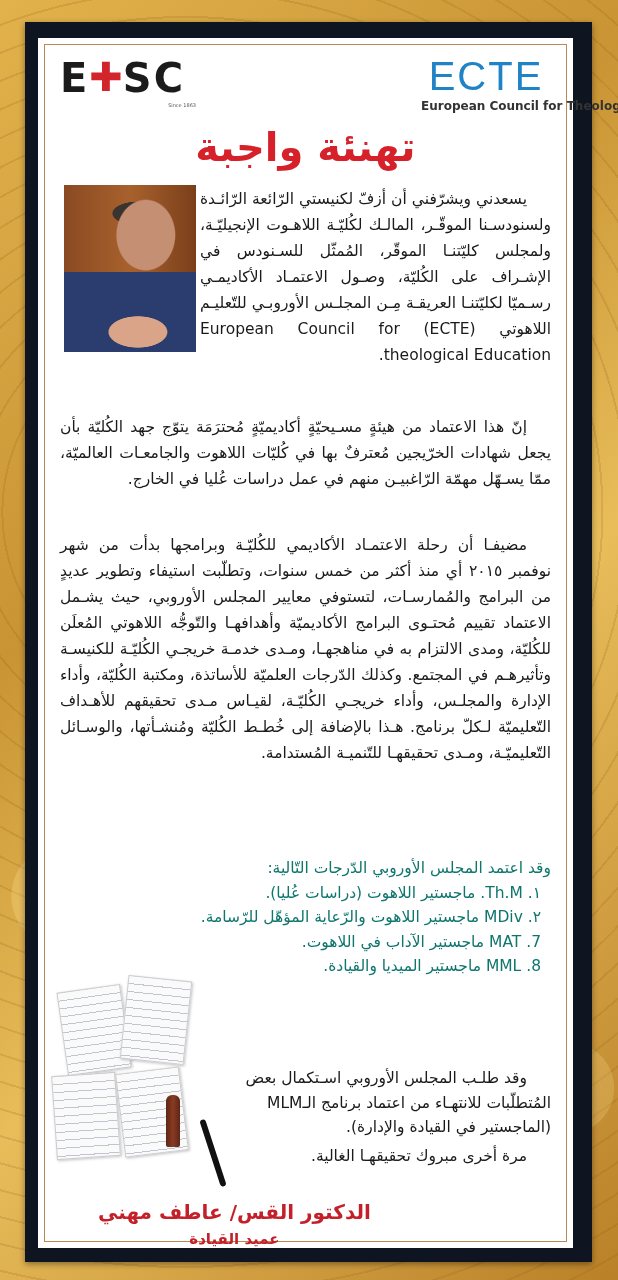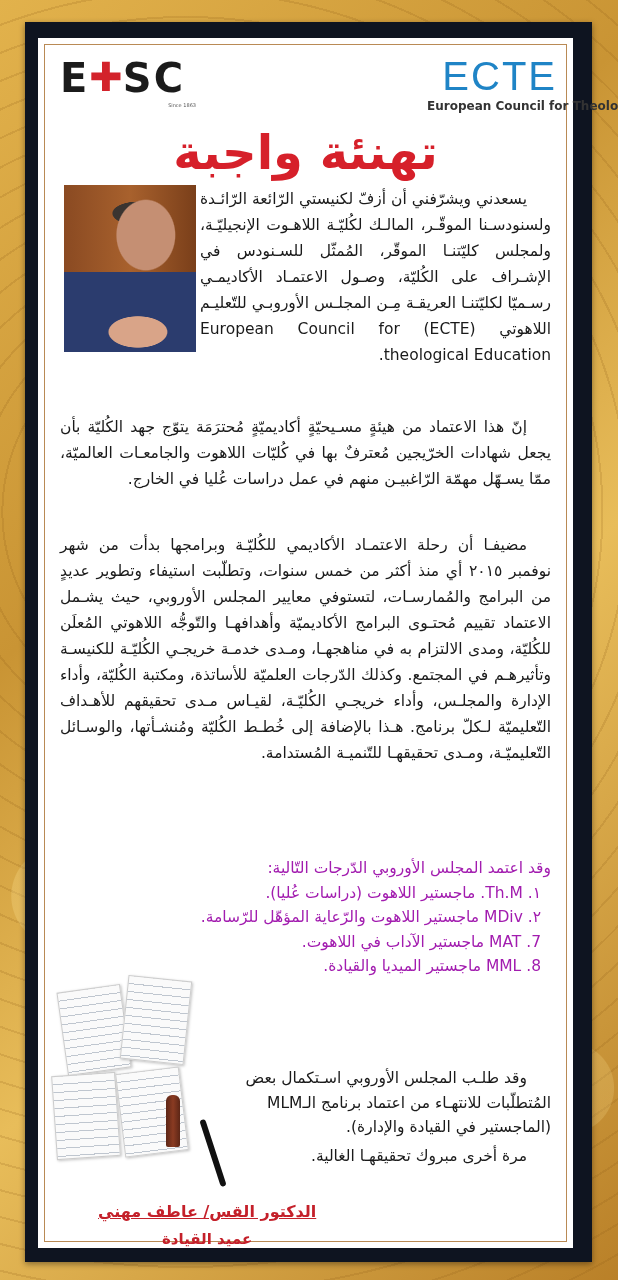--- a/index.html
+++ b/index.html
@@ -27,61 +27,61 @@
       border:1.5px solid #b98a55;
     }
     .logo-esc {
       position:absolute; left:22px; top:16px; width:140px; height:46px;
       display:flex; align-items:flex-end; font-family:"DejaVu Sans", sans-serif;
     }
     .logo-esc .letters { font-size:40px; font-weight:bold; color:#1b1b1b; letter-spacing:2px; line-height:44px; }
     .logo-esc .cross { color:#d3232b; font-size:40px; font-weight:bold; }
     .logo-esc .since { position:absolute; right:4px; bottom:-8px; font-size:5px; color:#555; }
     .logo-ecte {
-      position:absolute; right:16px; top:18px; width:130px; text-align:right;
+      position:absolute; right:22px; top:18px; width:130px; text-align:center;
     }
     .logo-ecte .mark { font-family:"Liberation Sans", sans-serif; font-size:40px; color:#1f84c6; letter-spacing:2px; line-height:40px; }
     .logo-ecte .sub { font-size:12px; color:#333; font-weight:bold; margin-top:3px; white-space:nowrap; }
     .title {
       position:absolute; left:0; right:0; top:86px; text-align:center;
-      font-size:48px; font-weight:bold; color:#d6202a; direction:rtl;
+      font-size:40px; font-weight:bold; color:#d6202a; direction:rtl;
     }
     .photo {
       position:absolute; left:26px; top:147px; width:132px; height:167px;
       background:
         radial-gradient(ellipse 30px 36px at 62% 30%, #c58f73 0 96%, transparent 100%),
         radial-gradient(ellipse 26px 12px at 56% 17%, #3a3430 0 96%, transparent 100%),
         radial-gradient(ellipse 30px 16px at 56% 88%, #d9a488 0 96%, transparent 100%),
         linear-gradient(180deg, transparent 0 52%, #2b3c6e 52% 100%),
         linear-gradient(90deg, #8a4a22 0%, #a8612d 50%, #7a3f1a 100%);
     }
     .body-text {
       position:absolute; direction:rtl; text-align:justify; color:#1a1a1a;
       font-size:15.5px; line-height:26px; font-family:"DejaVu Sans", sans-serif;
     }
     .p1 { left:22px; right:22px; top:148px; }
     .float-space { float:left; width:140px; height:168px; }
     .p2 { left:22px; right:22px; top:376px; }
     .p3 { left:22px; right:22px; top:494px; }
     p { margin:0; text-indent:24px; }
-    .list-block { position:absolute; right:22px; top:818px; left:120px; direction:rtl; font-size:15.5px; line-height:24.5px; color:#a21caf; }
+    .list-block { position:absolute; right:22px; top:818px; left:120px; direction:rtl; font-size:15.5px; line-height:24.5px; color:#0f766e; }
     .list-block ol { list-style:none; margin:0; padding:0 10px 0 0; }
     .docs {
       position:absolute; left:10px; top:940px; width:150px; height:175px;
     }
     .doc { position:absolute; width:62px; height:82px; background:#fafafa; border:1px solid #ccc; box-shadow:1px 1px 3px rgba(0,0,0,0.25);
       background-image: repeating-linear-gradient(180deg, transparent 0 7px, #bfc6cf 7px 8px);
     }
     .stamp { position:absolute; left:128px; top:1057px; width:14px; height:52px; background:linear-gradient(90deg,#5c2616,#8a3b22,#5c2616); border-radius:6px 6px 2px 2px; }
     .pen { position:absolute; left:172px; top:1080px; width:6px; height:70px; background:#111; transform:rotate(-18deg); border-radius:3px; }
     .closing { position:absolute; right:22px; left:180px; direction:rtl; font-size:15.5px; line-height:24.5px; color:#1a1a1a; }
     .c1 { top:1028px; }
     .c2 { top:1106px; }
     .sign { position:absolute; left:60px; top:1160px; direction:rtl; text-align:center; color:#c4202a; font-weight:bold; }
-    .sign .name { font-size:16px; line-height:28px;text-decoration:underline; }
+    .sign .name { font-size:20px; line-height:28px; }
     .sign .role { font-size:15px; line-height:26px; }
   </style>
 </head>
 <body>
 
 <div class="frame">
   <div class="panel">
     <div class="panel-border"></div>
 
     <div class="logo-esc">

